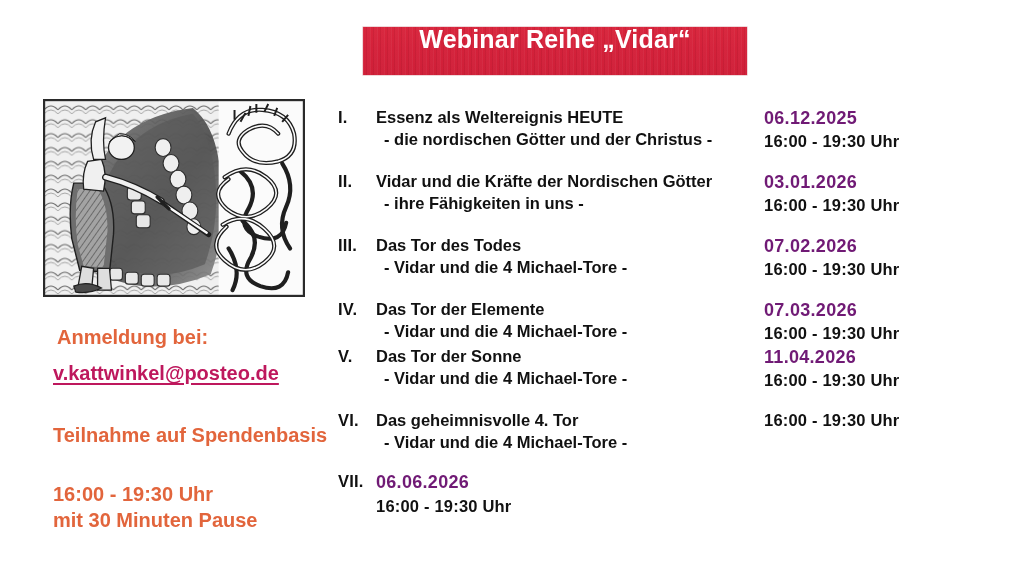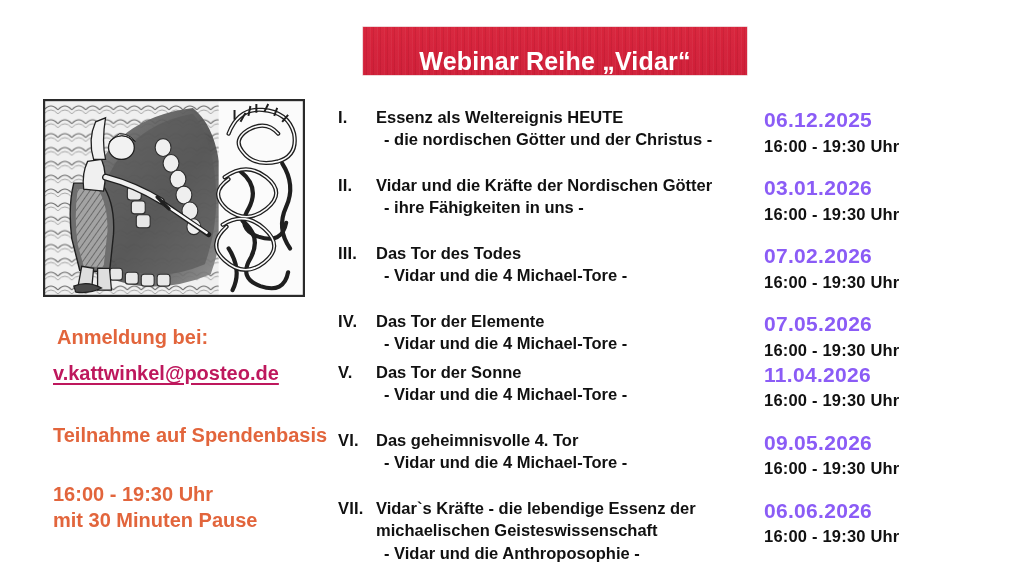--- a/index.html
+++ b/index.html
@@ -31,21 +31,21 @@
         rgba(255,255,255,0.055) 0px,
         rgba(255,255,255,0.055) 1px,
         rgba(0,0,0,0.00) 1px,
         rgba(0,0,0,0.00) 3px,
         rgba(0,0,0,0.05) 3px,
         rgba(0,0,0,0.05) 4px,
         rgba(255,255,255,0.02) 4px,
         rgba(255,255,255,0.02) 7px),
       linear-gradient(180deg, #d8253c 0%, #d4213a 45%, #cf1f38 100%);
     display: flex;
-    align-items: flex-end;
+    align-items: flex-start;
     justify-content: center;
     box-shadow: 0 0 0 0.5px rgba(170,20,35,0.35);
   }
   #title-banner .banner-text {
     color: #ffffff;
     font-size: 25px;
     font-weight: bold;
     letter-spacing: 0.2px;
     white-space: nowrap;
     line-height: 1;
@@ -141,23 +141,23 @@
     font-size: 16.5px;
     font-weight: bold;
     color: #111111;
     line-height: 1.36;
     white-space: nowrap;
   }
   .prog-dates {
     flex: 0 0 auto;
   }
   .prog-date {
-    font-size: 21px;
-    font-weight: bold;
-    color: #8b5cf6;
+    font-size: 18px;
+    font-weight: bold;
+    color: #701a75;
     line-height: 1.36;
     white-space: nowrap;
     letter-spacing: 0.3px;
   }
   .prog-time {
     font-size: 16.5px;
     font-weight: bold;
     color: #111111;
     line-height: 1.36;
     white-space: nowrap;
@@ -332,21 +332,21 @@
     </div>
 
     <div class="prog-item" style="">
       <div class="prog-num">IV.</div>
       <div class="prog-body">
         <div class="prog-texts">
           <div class="prog-title">Das Tor der Elemente</div>
           <div class="prog-sub" style="padding-left:8px">- Vidar und die 4 Michael-Tore -</div>
         </div>
         <div class="prog-dates">
-          <div class="prog-date">07.05.2026</div>
+          <div class="prog-date">07.03.2026</div>
           <div class="prog-time">16:00 - 19:30 Uhr</div>
         </div>
       </div>
     </div>
 
     <div class="prog-item" style="margin-bottom:17px">
       <div class="prog-num">V.</div>
       <div class="prog-body">
         <div class="prog-texts">
           <div class="prog-title">Das Tor der Sonne</div>
@@ -360,34 +360,28 @@
     </div>
 
     <div class="prog-item" style="margin-bottom:17px">
       <div class="prog-num">VI.</div>
       <div class="prog-body">
         <div class="prog-texts">
           <div class="prog-title">Das geheimnisvolle 4. Tor</div>
           <div class="prog-sub" style="padding-left:8px">- Vidar und die 4 Michael-Tore -</div>
         </div>
         <div class="prog-dates">
-          <div class="prog-date">09.05.2026</div>
           <div class="prog-time">16:00 - 19:30 Uhr</div>
         </div>
       </div>
     </div>
 
     <div class="prog-item">
       <div class="prog-num">VII.</div>
       <div class="prog-body">
-        <div class="prog-texts">
-          <div class="prog-title">Vidar`s Kräfte - die lebendige Essenz der</div>
-          <div class="prog-sub">michaelischen Geisteswissenschaft</div>
-          <div class="prog-sub" style="padding-left:8px">- Vidar und die Anthroposophie  -</div>
-        </div>
         <div class="prog-dates">
           <div class="prog-date">06.06.2026</div>
           <div class="prog-time">16:00 - 19:30 Uhr</div>
         </div>
       </div>
     </div>
 
   </div>
 </div>
 

